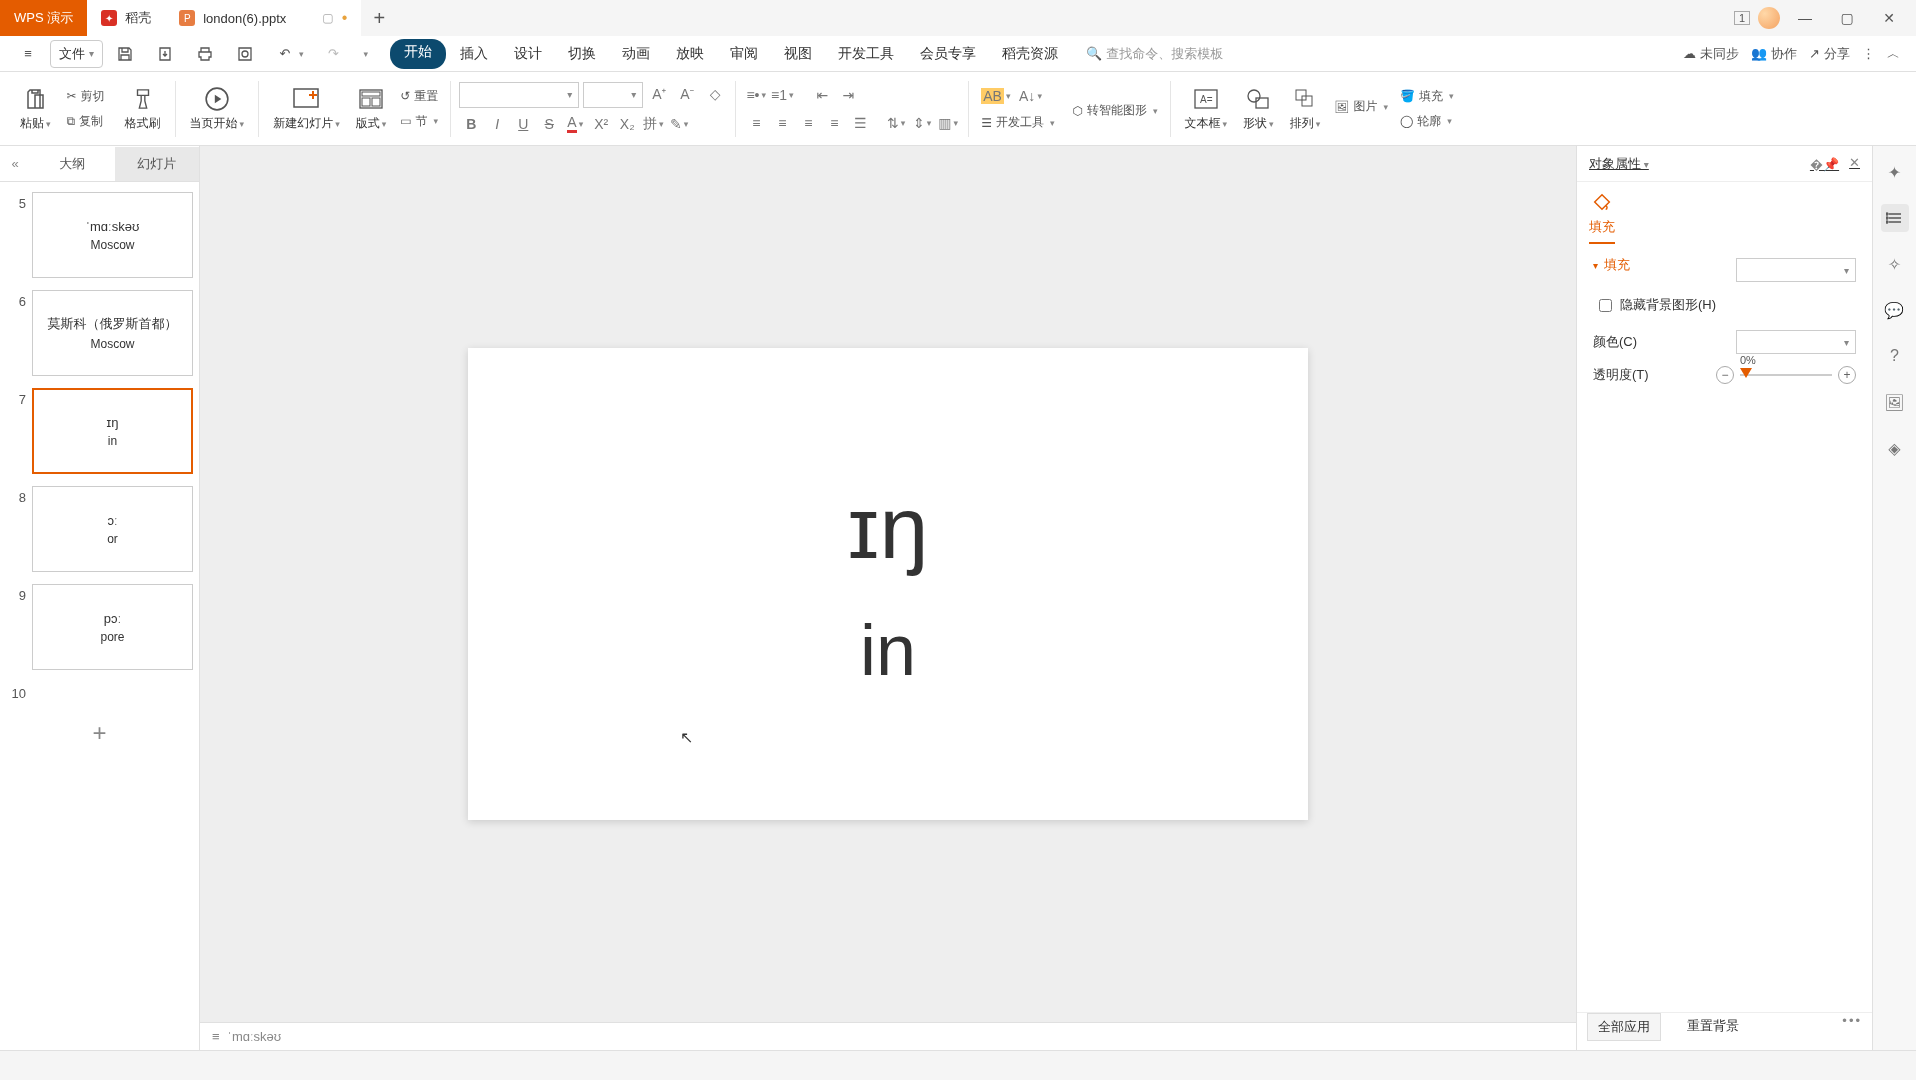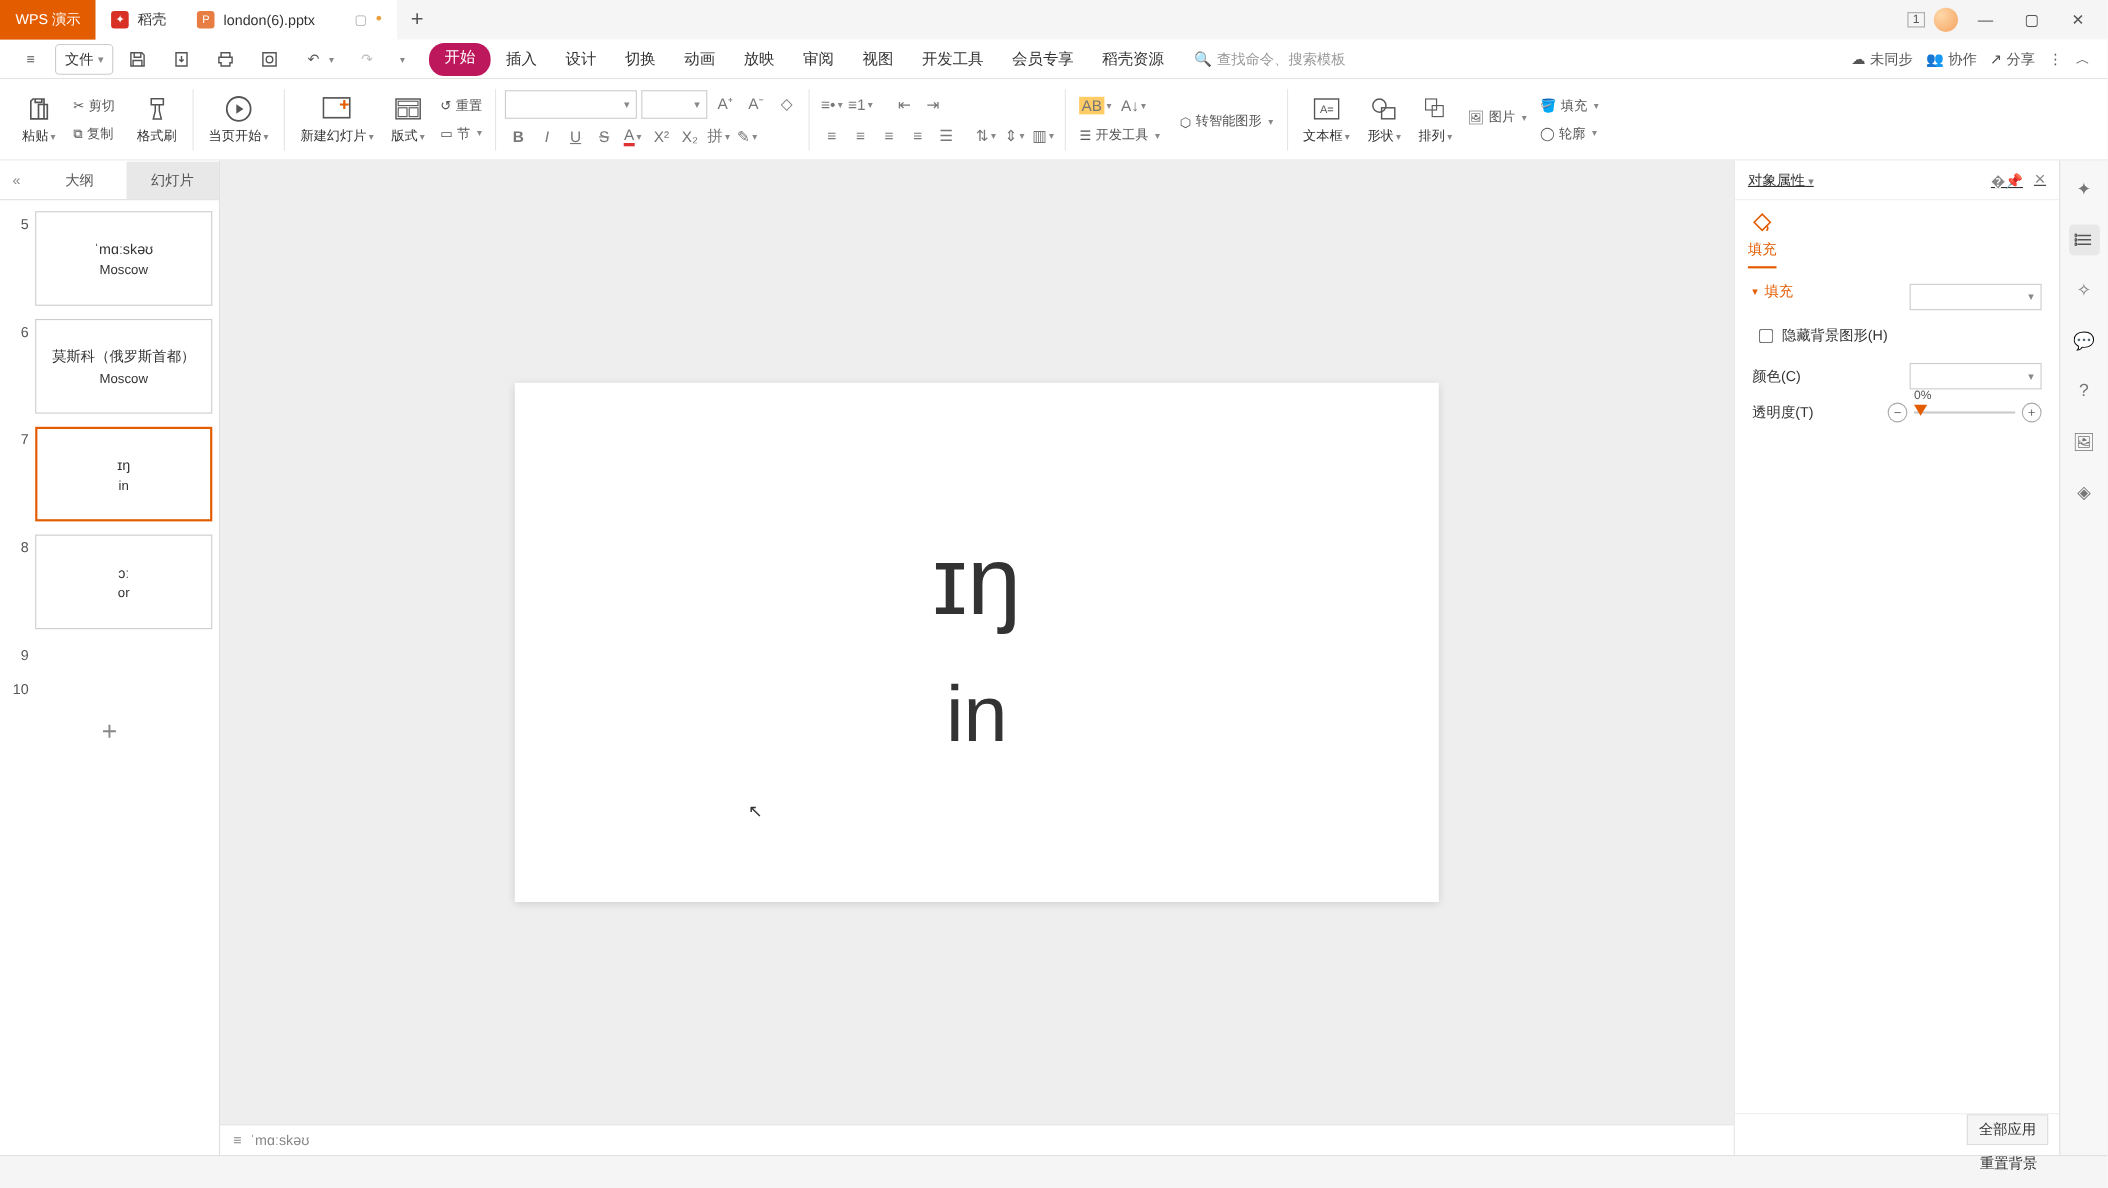--- a/index.html
+++ b/index.html
@@ -18,21 +18,21 @@
 .winctl { width: 34px; height: 36px; display: flex; align-items: center; justify-content: center; font-size: 14px; color: #555; cursor: pointer; }
 .num-badge { border:1px solid #aaa; padding:0 4px; font-size:11px; color:#555; }
 .avatar-small { width:22px; height:22px; border-radius:50%; background: radial-gradient(circle at 30% 30%, #ffd8a8, #f4a261); }
 
 
 .menu-bar { height: 36px; display: flex; align-items: center; background: #fff; border-bottom: 1px solid #e0e0e0; padding: 0 10px; gap: 4px; }
 .menu-btn { display:flex; align-items:center; gap:4px; padding: 4px 8px; cursor:pointer; font-size:13px; }
 .menu-btn.file { border:1px solid #ccc; border-radius:4px; }
 .menu-icon { width:20px; height:20px; display:flex; align-items:center; justify-content:center; color:#555; }
 .ribbon-tab { padding: 6px 12px; font-size: 14px; cursor: pointer; }
-.ribbon-tab.active { background:#be185d; color:#fff; border-radius: 14px; padding: 4px 14px; }
+.ribbon-tab.active { background:#0c4a6e; color:#fff; border-radius: 14px; padding: 4px 14px; }
 .search-box { margin-left: 12px; display:flex; align-items:center; gap:4px; color:#999; font-size:13px; }
 .menu-right { margin-left:auto; display:flex; align-items:center; gap:12px; padding-right:6px; }
 .menu-right-item { display:flex; align-items:center; gap:4px; font-size:13px; color:#555; cursor:pointer; }
 
 
 .ribbon { height: 74px; display: flex; align-items: center; background: #fff; border-bottom: 1px solid #e0e0e0; padding: 0 8px; gap: 4px; overflow:hidden; }
 .rgroup { display:flex; flex-direction:column; align-items:center; gap:2px; padding:2px 6px; }
 .rgroup.row { flex-direction: row; align-items:center; gap:6px; }
 .rbtn-large { display:flex; flex-direction:column; align-items:center; gap:2px; padding:2px 6px; cursor:pointer; font-size:12px; }
 .rbtn-large .big-icon { width:28px; height:28px; display:flex; align-items:center; justify-content:center; font-size:20px; color:#555; }
@@ -86,21 +86,21 @@
 .rp-combo::after { content:"▾"; font-size:10px; color:#888; }
 .rp-radio-list { display:flex; flex-direction:column; gap:10px; margin:6px 0 14px 6px; }
 .rp-radio { display:flex; align-items:center; gap:8px; font-size:13px; cursor:pointer; }
 .rp-radio input { accent-color:#4a7; }
 .rp-check { display:flex; align-items:center; gap:8px; font-size:13px; cursor:pointer; margin-left:6px; margin-bottom:16px; }
 .slider-row { display:flex; align-items:center; gap:6px; font-size:13px; }
 .slider-track { flex:1; height:2px; background:#ccc; position:relative; }
 .slider-thumb { position:absolute; left:0; top:-6px; width:0; height:0; border-left:6px solid transparent; border-right:6px solid transparent; border-top:10px solid #e45c00; }
 .slider-pct { position:absolute; left:0; top:-20px; font-size:11px; color:#555; }
 .circ-btn { width:18px; height:18px; border:1px solid #aaa; border-radius:50%; display:flex; align-items:center; justify-content:center; font-size:12px; color:#666; cursor:pointer; }
-.rp-footer { height:38px; border-top:1px solid #eee; display:flex; align-items:flex-end; padding:0 10px; gap:4px;flex-direction:column; }
+.rp-footer { height:38px; border-top:1px solid #eee; display:flex; align-items:flex-start; padding:0 10px; gap:16px; }
 .rp-foot-btn { padding:4px 10px; font-size:13px; cursor:pointer; }
 .rp-foot-btn.primary { background:#f5f5f5; border:1px solid #ddd; }
 .rp-foot-more { margin-left:auto; color:#888; letter-spacing:2px; cursor:pointer; }
 
 .side-rail { width:44px; background:#f7f7f7; border-left:1px solid #e0e0e0; display:flex; flex-direction:column; align-items:center; padding-top:12px; gap:18px; }
 .rail-btn { width:28px; height:28px; display:flex; align-items:center; justify-content:center; color:#777; font-size:16px; cursor:pointer; border-radius:4px; }
 .rail-btn.active { background:#e8e8e8; }
 
 
 .status-bar { height:30px; background:#f5f5f5; border-top:1px solid #e0e0e0; }
@@ -450,20 +450,24 @@
         </div>
         <div class="thumb-row">
           <div class="thumb-num">8</div>
           <div class="thumb">
             <div class="t1">ɔː</div>
             <div class="t2">or</div>
           </div>
         </div>
         <div class="thumb-row">
           <div class="thumb-num">9</div>
+          <div class="thumb">
+            <div class="t1">pɔː</div>
+            <div class="t2">pore</div>
+          </div>
         </div>
         <div class="thumb-row">
           <div class="thumb-num">10</div>
         </div>
         <div class="thumb-add">+</div>
       </div>
   </div>
 
   <div class="canvas-area">
     <div class="canvas-scroll">

